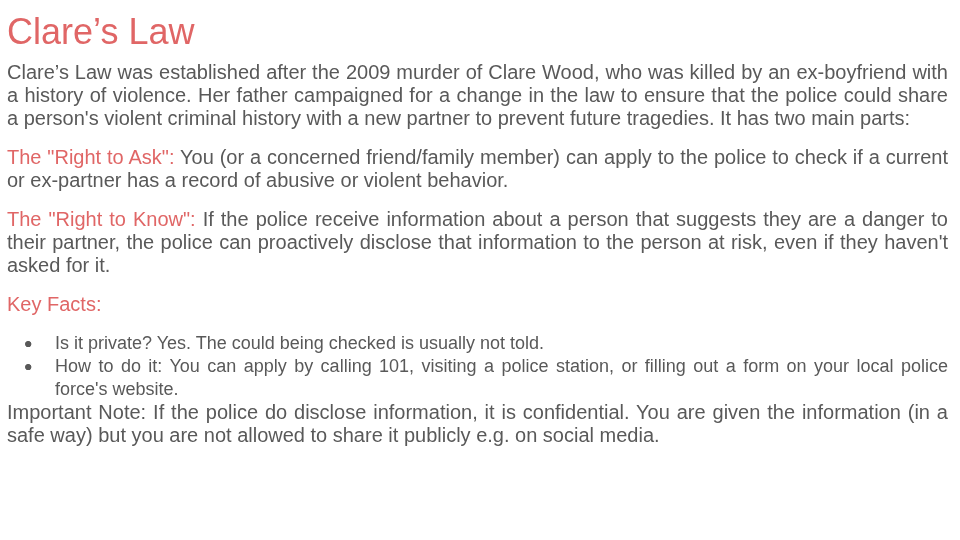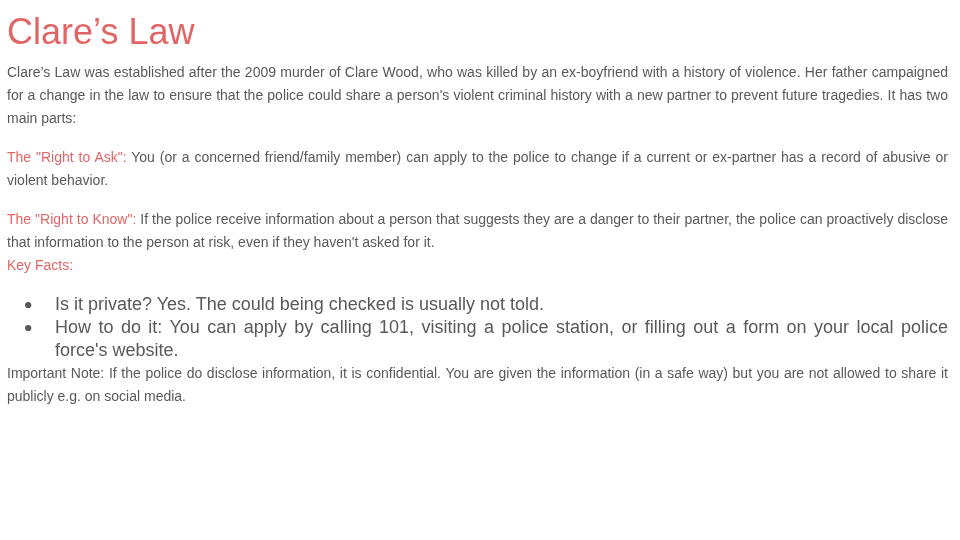--- a/index.html
+++ b/index.html
@@ -7,47 +7,47 @@
       width: 960px; height: 540px; overflow: hidden; background: #ffffff;
       font-family: "Liberation Sans", sans-serif; color: #595959;
       position: relative;
     }
     .slide { position: absolute; left: 7px; top: 0; width: 941px; }
     .title {
       font-size: 36px; color: #e06666; line-height: 42px;
       margin: 11px 0 0 0; font-weight: normal;
     }
     .para {
-      font-size: 14px; line-height: 23px; text-align: justify;
+      font-size: 20px; line-height: 23px; text-align: justify;
       margin: 0;
     }
     .p-intro { margin-top: 8px; }
     .p-ask { margin-top: 16px; }
     .p-know { margin-top: 16px; }
-    .p-facts { }
+    .p-facts { margin-top: 16px; }
     .label { color: #e06666; }
     ul.facts {
       list-style: none; margin: 16px 0 0 0; padding: 0;
       font-size: 18px; line-height: 23px;
     }
     ul.facts li { position: relative; padding-left: 48px; text-align: justify; }
     ul.facts li .bullet {
       position: absolute; left: 17px; top: 0; font-size: 14px;
     }
     .p-note { }
   </style>
 </head>
 <body>
 
 <div class="slide">
   <h1 class="title">Clare’s Law</h1>
 
   <p class="para p-intro">Clare’s Law was established after the 2009 murder of Clare Wood, who was killed by an ex-boyfriend with a history of violence. Her father campaigned for a change in the law to ensure that the police could share a person's violent criminal history with a new partner to prevent future tragedies. It has two main parts:</p>
 
-  <p class="para p-ask"><span class="label">The "Right to Ask":</span><span> You (or a concerned friend/family member) can apply to the police to change if a current or ex-partner has a record of abusive or violent behavior.</span></p>
+  <p class="para p-ask"><span class="label">The "Right to Ask":</span><span> You (or a concerned friend/family member) can apply to the police to check if a current or ex-partner has a record of abusive or violent behavior.</span></p>
 
   <p class="para p-know"><span class="label">The "Right to Know":</span><span> If the police receive information about a person that suggests they are a danger to their partner, the police can proactively disclose that information to the person at risk, even if they haven't asked for it.</span></p>
 
   <p class="para p-facts label">Key Facts:</p>
 
   <ul class="facts">
     <li>
       <span class="bullet">●</span>
     </li>
     <li>

